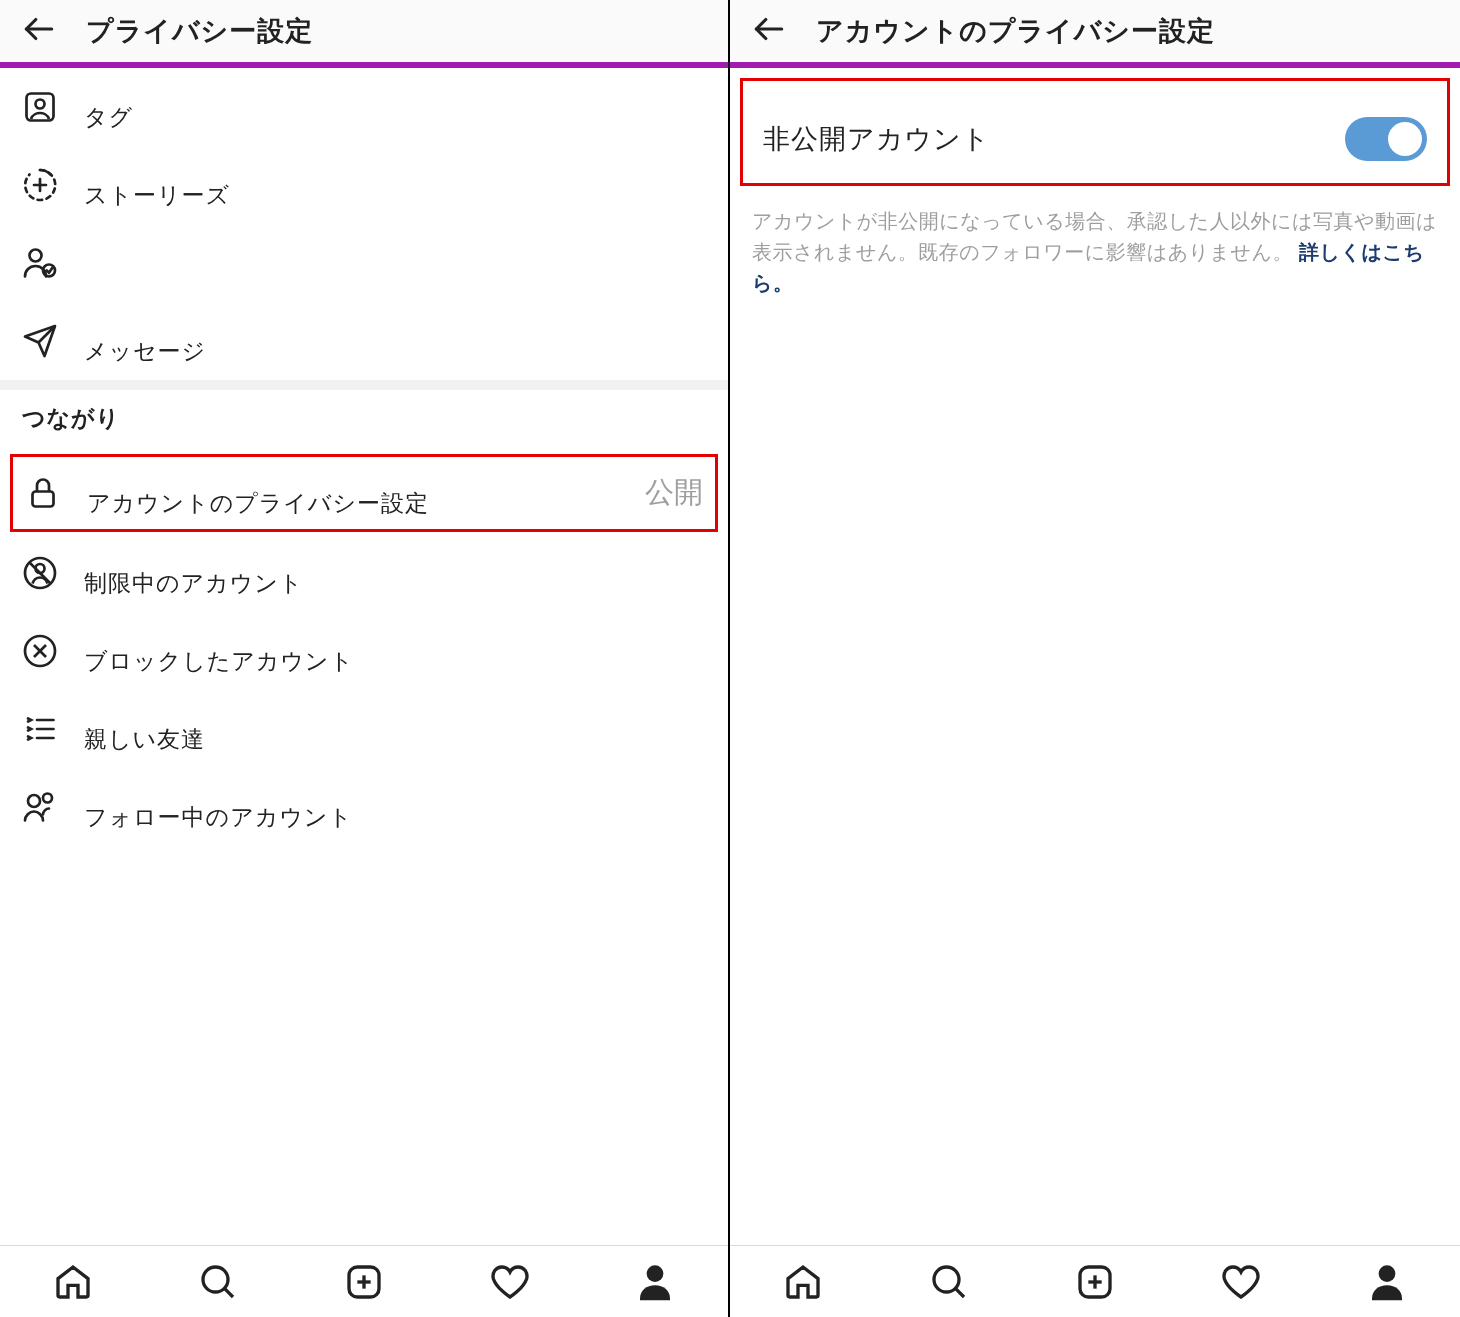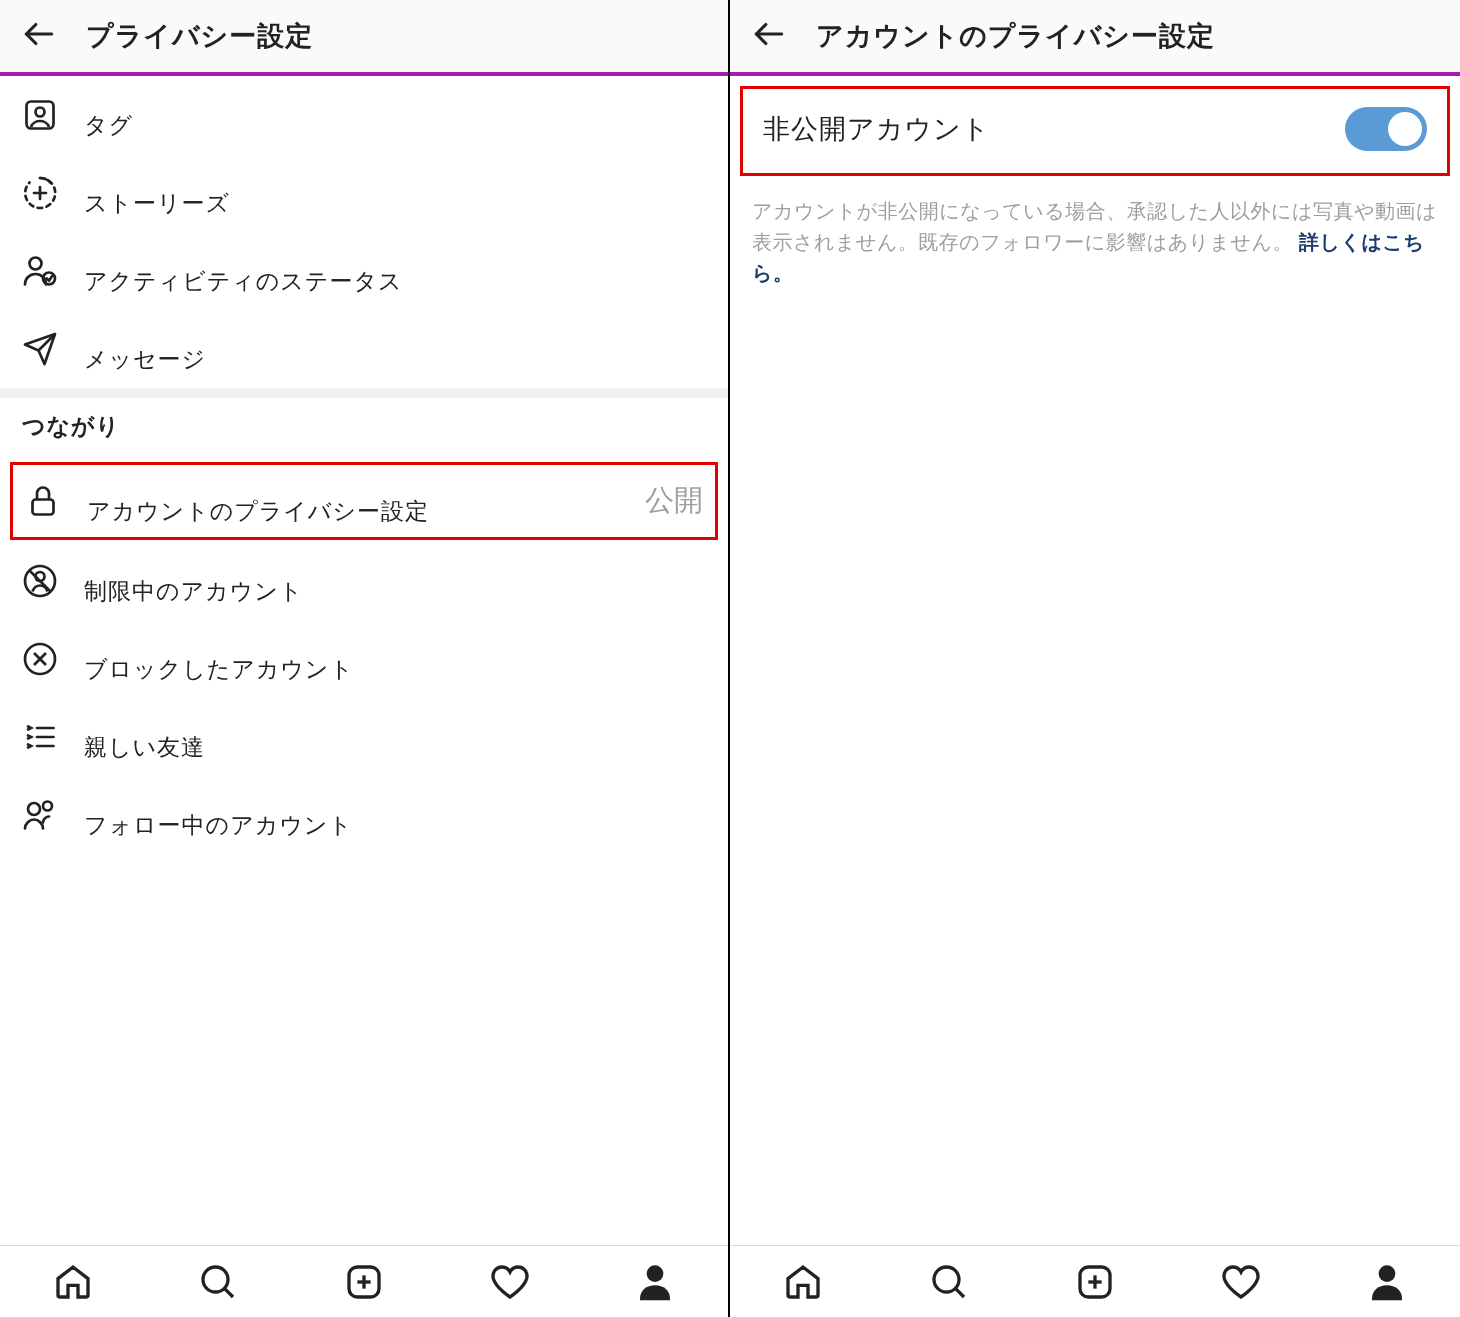--- a/index.html
+++ b/index.html
@@ -12,25 +12,25 @@
     }
     .screen {
       width: 50%;
       display: flex;
       flex-direction: column;
       background: #fff;
       position: relative;
     }
     .screen-left { border-right: 2px solid #000; }
     .header {
-      height: 76px;
+      height: 68px;
       display: flex;
       align-items: center;
       padding: 0 20px;
-      border-bottom: 4px solid #a21caf;
+      border-bottom: 6px solid #a21caf;
       gap: 28px;
       background: #fafafa;
     }
     .back-arrow svg { width: 38px; height: 38px; }
     .header-title {
       font-size: 27px;
       font-weight: 700;
       color: #222;
       letter-spacing: 1px;
     }
@@ -99,21 +99,21 @@
       align-items: center;
       justify-content: center;
       cursor: pointer;
     }
     .nav-item svg { width: 40px; height: 40px; }
 
     .toggle-row {
       display: flex;
       align-items: center;
       justify-content: space-between;
-      padding: 18px 20px 22px 20px;
+      padding: 36px 20px 22px 20px;
       margin: 10px;
       border: 3px solid #e20000;
     }
     .toggle-label {
       font-size: 27px;
       color: #222;
       letter-spacing: 1px;
     }
     .toggle {
       width: 82px;
@@ -182,21 +182,20 @@
 
     <div class="list-item">
       <span class="icon">
         <svg viewBox="0 0 24 24" fill="none" stroke="#222" stroke-width="1.8" stroke-linecap="round">
             <circle cx="9" cy="7" r="4"></circle>
             <path d="M2 21c0-4 3-7 7-7s7 3 7 7"></path>
             <circle cx="18" cy="17" r="4"></circle>
             <polyline points="16.5 17 18 18.5 20 15.5"></polyline>
           </svg>
       </span>
-      <span class="list-item-label">アクティビティのステータス</span>
     </div>
 
     <div class="list-item">
       <span class="icon">
         <svg viewBox="0 0 24 24" fill="none" stroke="#222" stroke-width="1.8" stroke-linejoin="round">
             <path d="M22 2 2 9l9 4 4 9 7-20z"></path>
             <line x1="11" y1="13" x2="22" y2="2"></line>
           </svg>
       </span>
       <span class="list-item-label">メッセージ</span>

